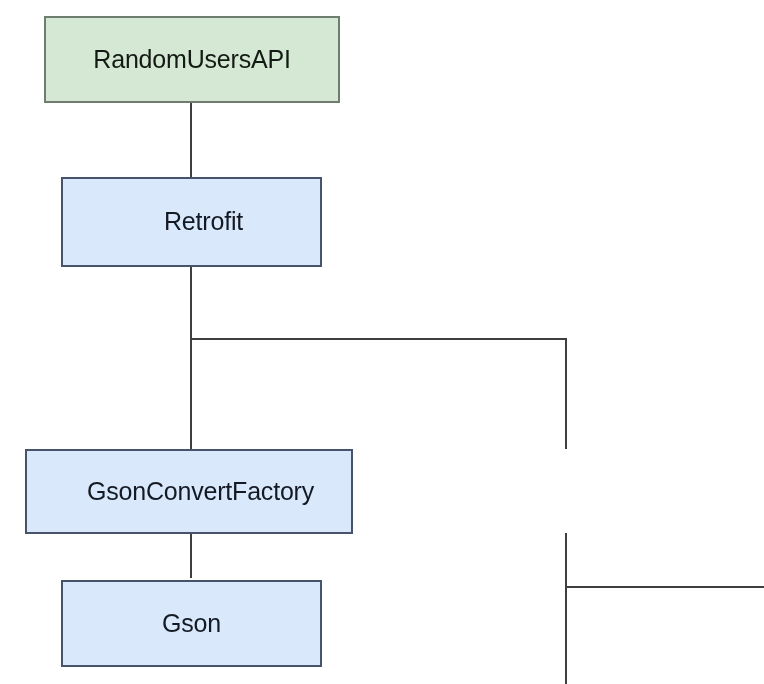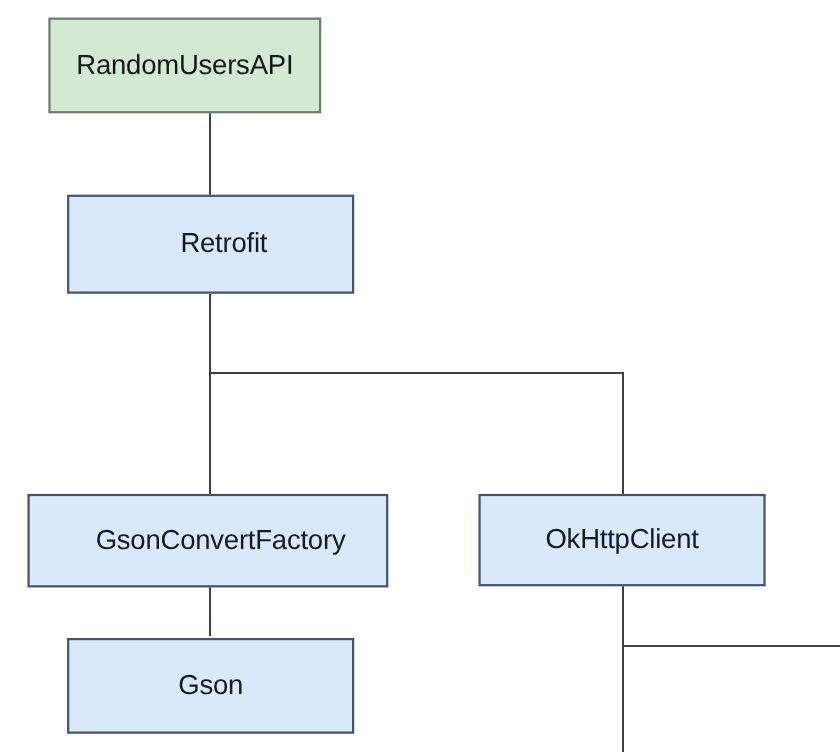--- a/index.html
+++ b/index.html
@@ -71,33 +71,30 @@
       <path d="M 191 339 L 566 339 L 566 449"></path>
 
       <path d="M 191 534 L 191 578"></path>
 
       <path d="M 566 533 L 566 684"></path>
 
       <path d="M 566 587 L 764 587"></path>
     </g>
   </svg>
 
-  <div class="node node-green" style="left:44px; top:16px; width:248px; height:87px;">
+  <div class="node node-green" style="left:44px; top:16px; width:296px; height:87px;">
     <span class="node-label">RandomUsersAPI</span>
   </div>
 
   <div class="node node-blue" style="left:61px; top:177px; width:261px; height:90px;padding-left:24px;">
     <span class="node-label">Retrofit</span>
   </div>
 
   <div class="node node-blue" style="left:25px; top:449px; width:328px; height:85px;padding-left:23px;">
     <span class="node-label">GsonConvertFactory</span>
   </div>
 
-  <div class="node node-blue" style="left:435px; top:449px; width:261px; height:84px;">
-    <span class="node-label">OkHttpClient</span>
-  </div>
 
   <div class="node node-blue" style="left:61px; top:580px; width:261px; height:87px;">
     <span class="node-label">Gson</span>
   </div>
 
 </div>
 
 </body></html>

